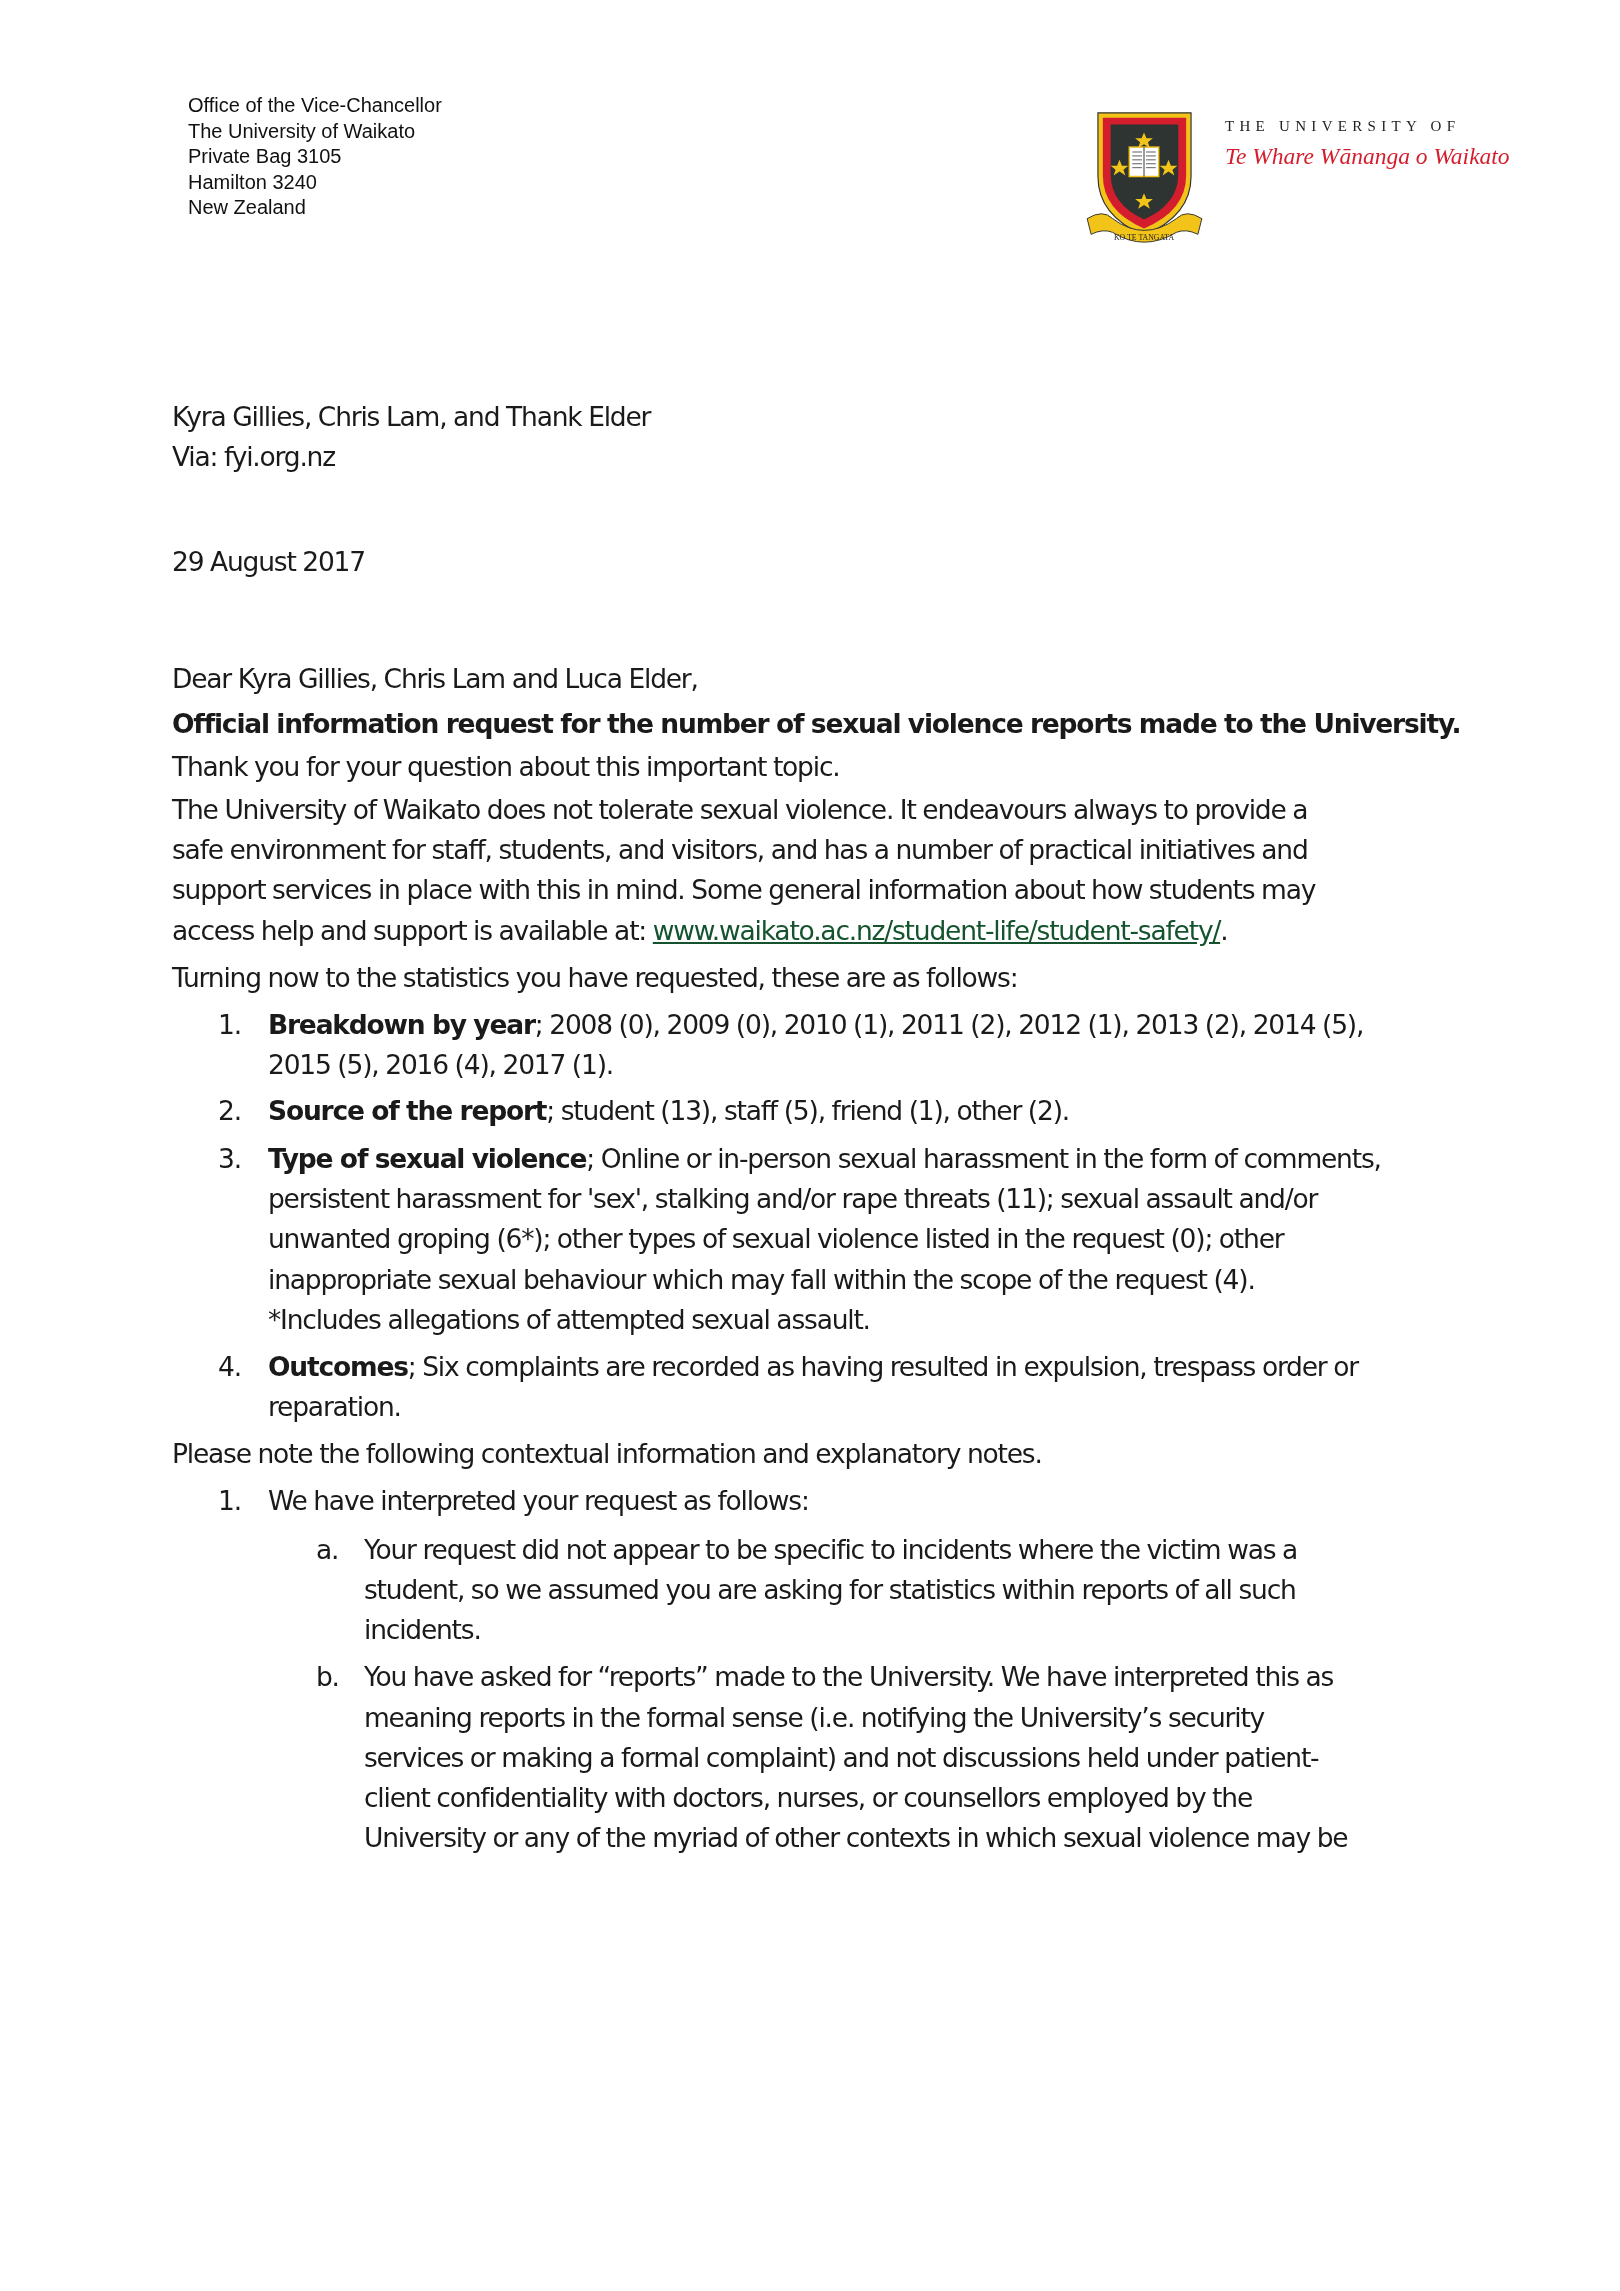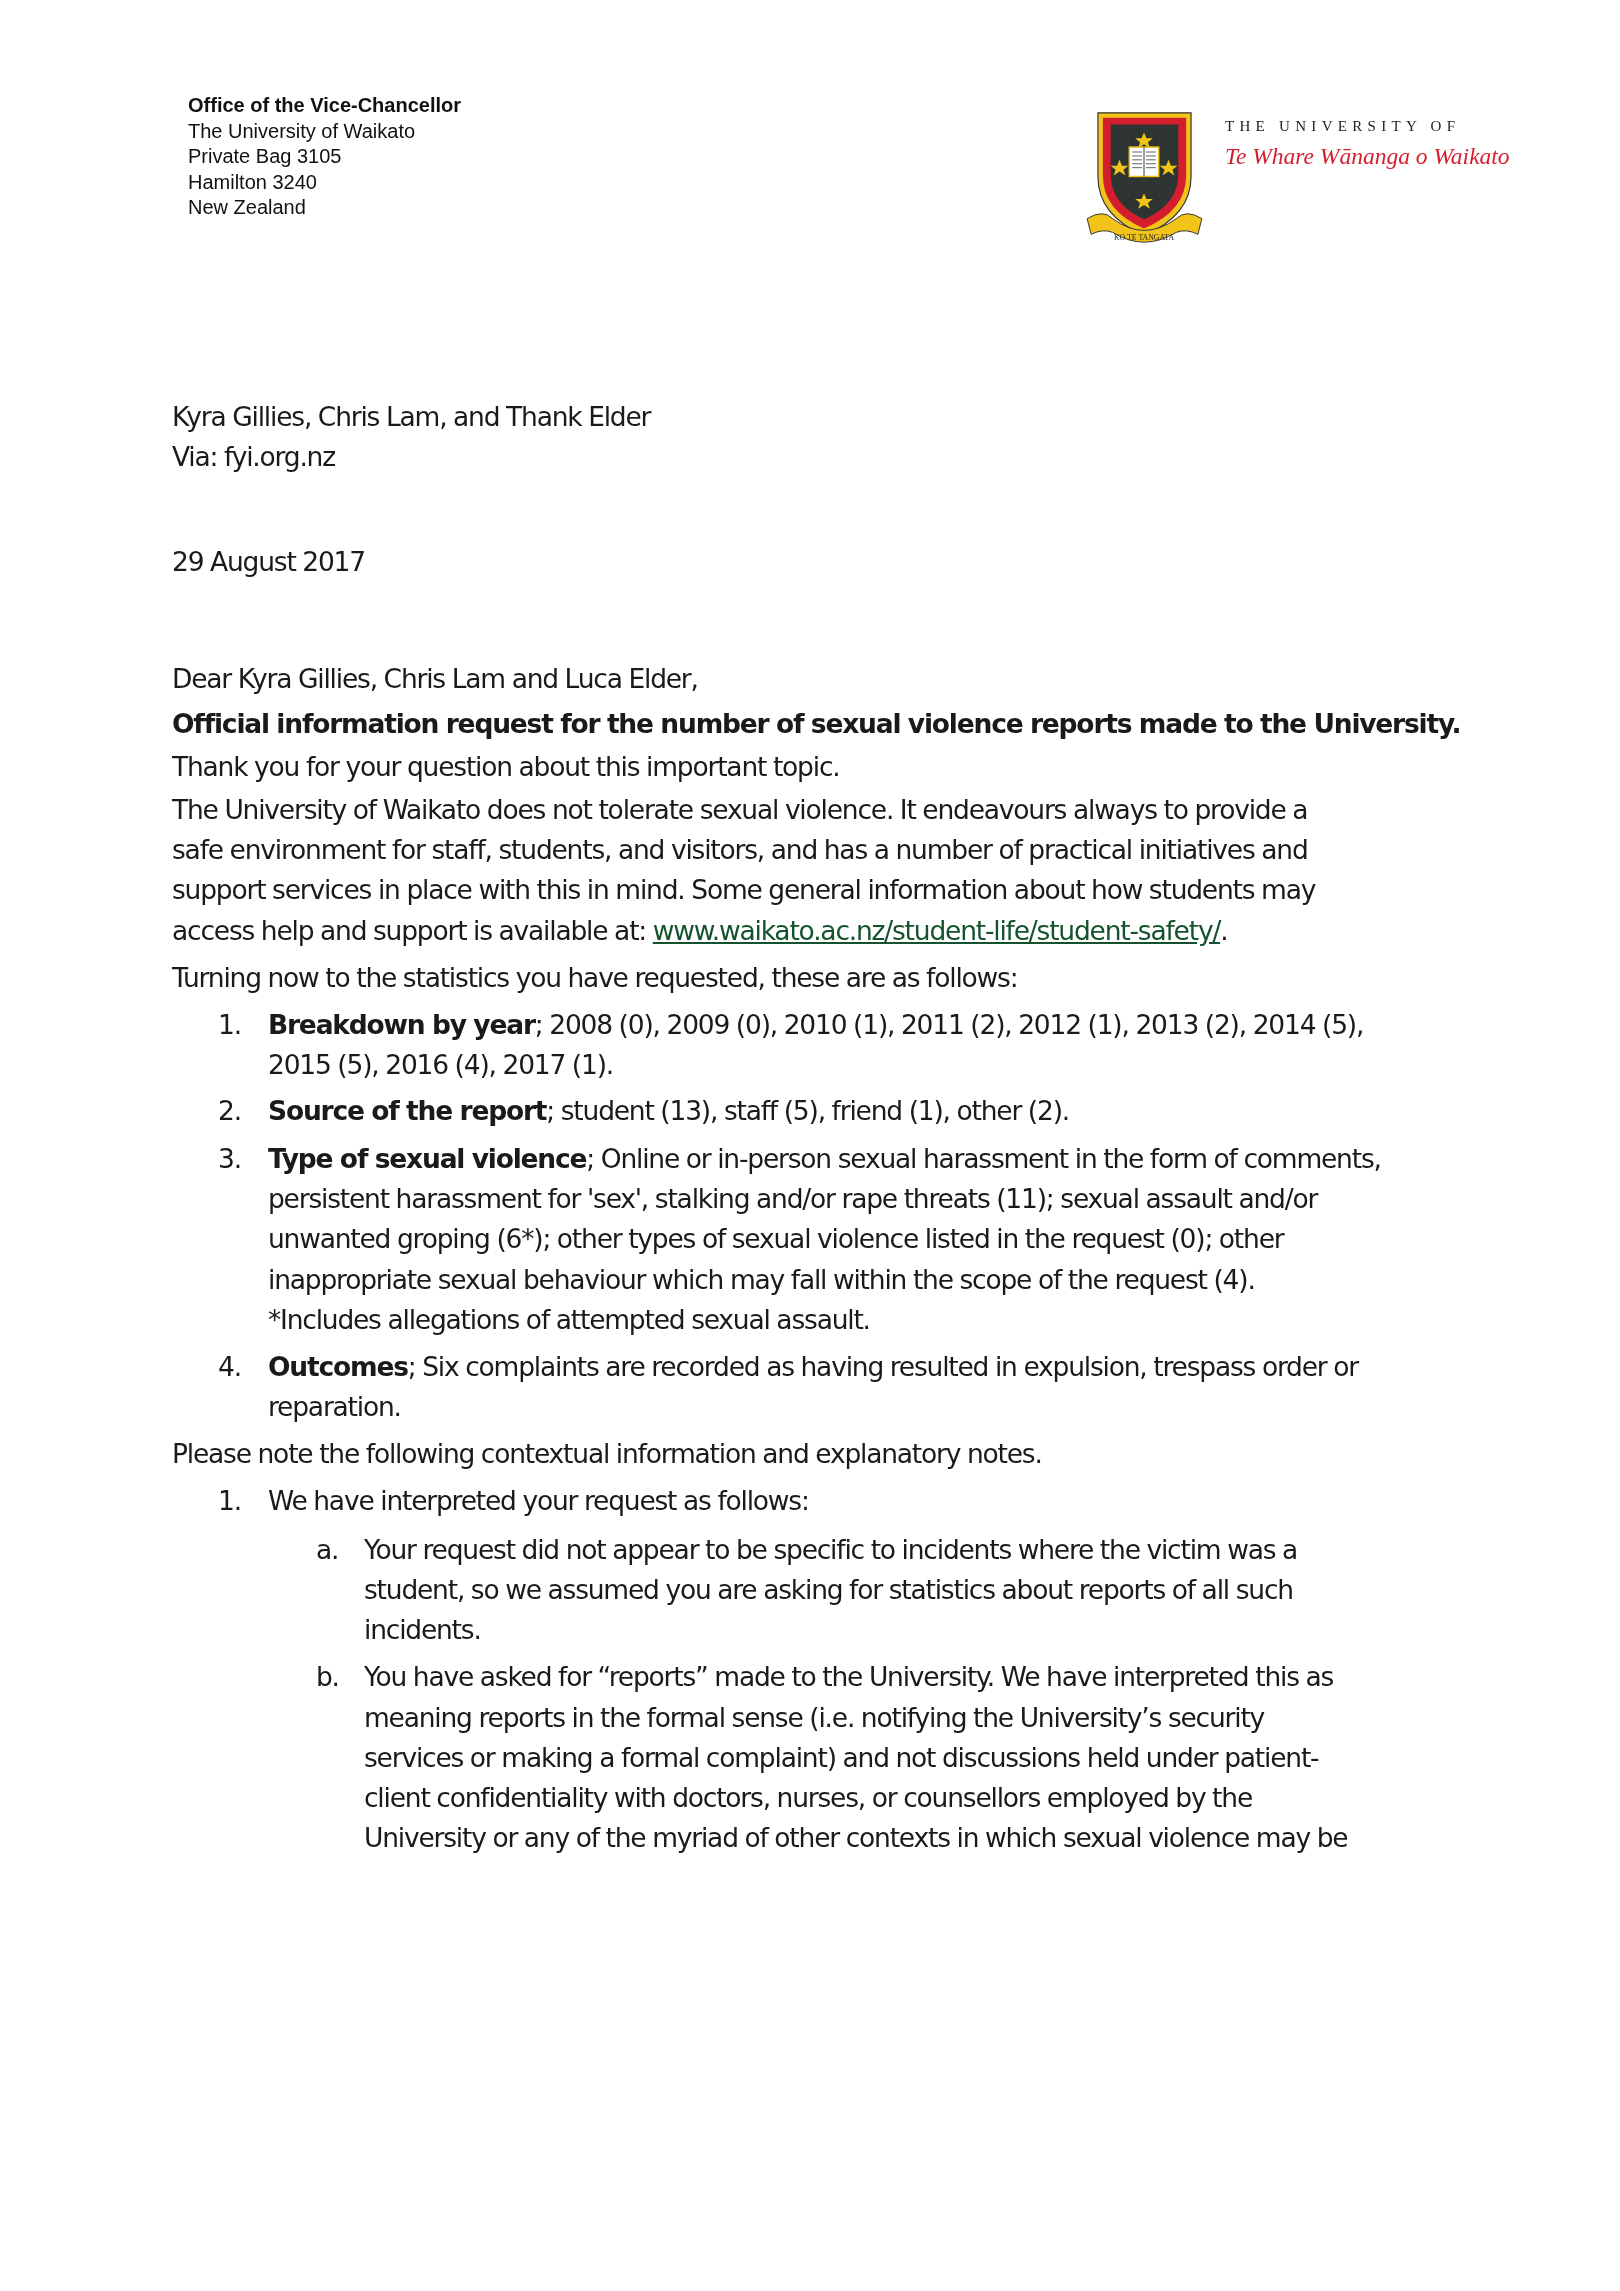--- a/index.html
+++ b/index.html
@@ -1,20 +1,20 @@
 <!DOCTYPE html>
 <html><head>
 <meta charset="utf-8">
 <style>
   html, body { margin: 0; padding: 0; background: #ffffff; }
   body { width: 1620px; height: 2292px; position: relative; overflow: hidden; color: #1a1a1a; }
   .page { position: absolute; left: 0; top: 0; width: 1620px; height: 2292px; background: #fff; }
 
   .addr { position: absolute; left: 188px; top: 93px; font-family: "Liberation Sans", sans-serif; font-size: 20px; line-height: 25.5px; color: #111; }
-  .addr .b { font-weight: bold; }
+  .addr .b { font-weight: normal; }
 
   .logo { position: absolute; left: 1083px; top: 103px; width: 461px; height: 147px; }
   .crest { position: absolute; left: 0; top: 0; width: 123px; height: 147px; }
   .logo-text { position: absolute; left: 142px; top: 9.8px; font-family: "Liberation Serif", serif; color: #222; }
   .logo-top { font-size: 15px; letter-spacing: 5.3px; line-height: 27.4px; }
   .logo-main { font-size: 65px; letter-spacing: 1px; line-height: 61px; margin-top: 3.9px; }
   .logo-maori { font-size: 23.5px; font-style: italic; color: #d41e2d; line-height: 29px; margin-top: 2px; }
 
   .body { position: absolute; left: 172px; top: 397px; width: 1304px; font-family: "DejaVu Sans", sans-serif; font-size: 26.5px; color: #1a1a1a; }
   .p { position: absolute; left: 0; white-space: nowrap; letter-spacing: -1.2px; word-spacing: -0.5px; line-height: 40px; }
@@ -101,21 +101,21 @@
     <div class="li" style="top:950px; left:96px;"><span class="bold">Outcomes</span><span>; Six complaints are recorded as having resulted in expulsion, trespass order or</span></div>
     <div class="li" style="top:990px; left:96px;">reparation.</div>
 
     <div class="p" style="top:1037px;">Please note the following contextual information and explanatory notes.</div>
 
     <div class="li" style="top:1084px; left:46px;">1.</div>
     <div class="li" style="top:1084px; left:96px;">We have interpreted your request as follows:</div>
 
     <div class="li" style="top:1133px; left:144px;">a.</div>
     <div class="li" style="top:1133px; left:192px;">Your request did not appear to be specific to incidents where the victim was a</div>
-    <div class="li" style="top:1173px; left:192px;">student, so we assumed you are asking for statistics about reports of all such</div>
+    <div class="li" style="top:1173px; left:192px;">student, so we assumed you are asking for statistics within reports of all such</div>
     <div class="li" style="top:1213px; left:192px;">incidents.</div>
 
     <div class="li" style="top:1260px; left:144px;">b.</div>
     <div class="li" style="top:1260px; left:192px;">You have asked for “reports” made to the University. We have interpreted this as</div>
     <div class="li" style="top:1301px; left:192px;">meaning reports in the formal sense (i.e. notifying the University’s security</div>
     <div class="li" style="top:1341px; left:192px;">services or making a formal complaint) and not discussions held under patient-</div>
     <div class="li" style="top:1381px; left:192px;">client confidentiality with doctors, nurses, or counsellors employed by the</div>
     <div class="li" style="top:1421px; left:192px;">University or any of the myriad of other contexts in which sexual violence may be</div>
   </div>
 </div>

